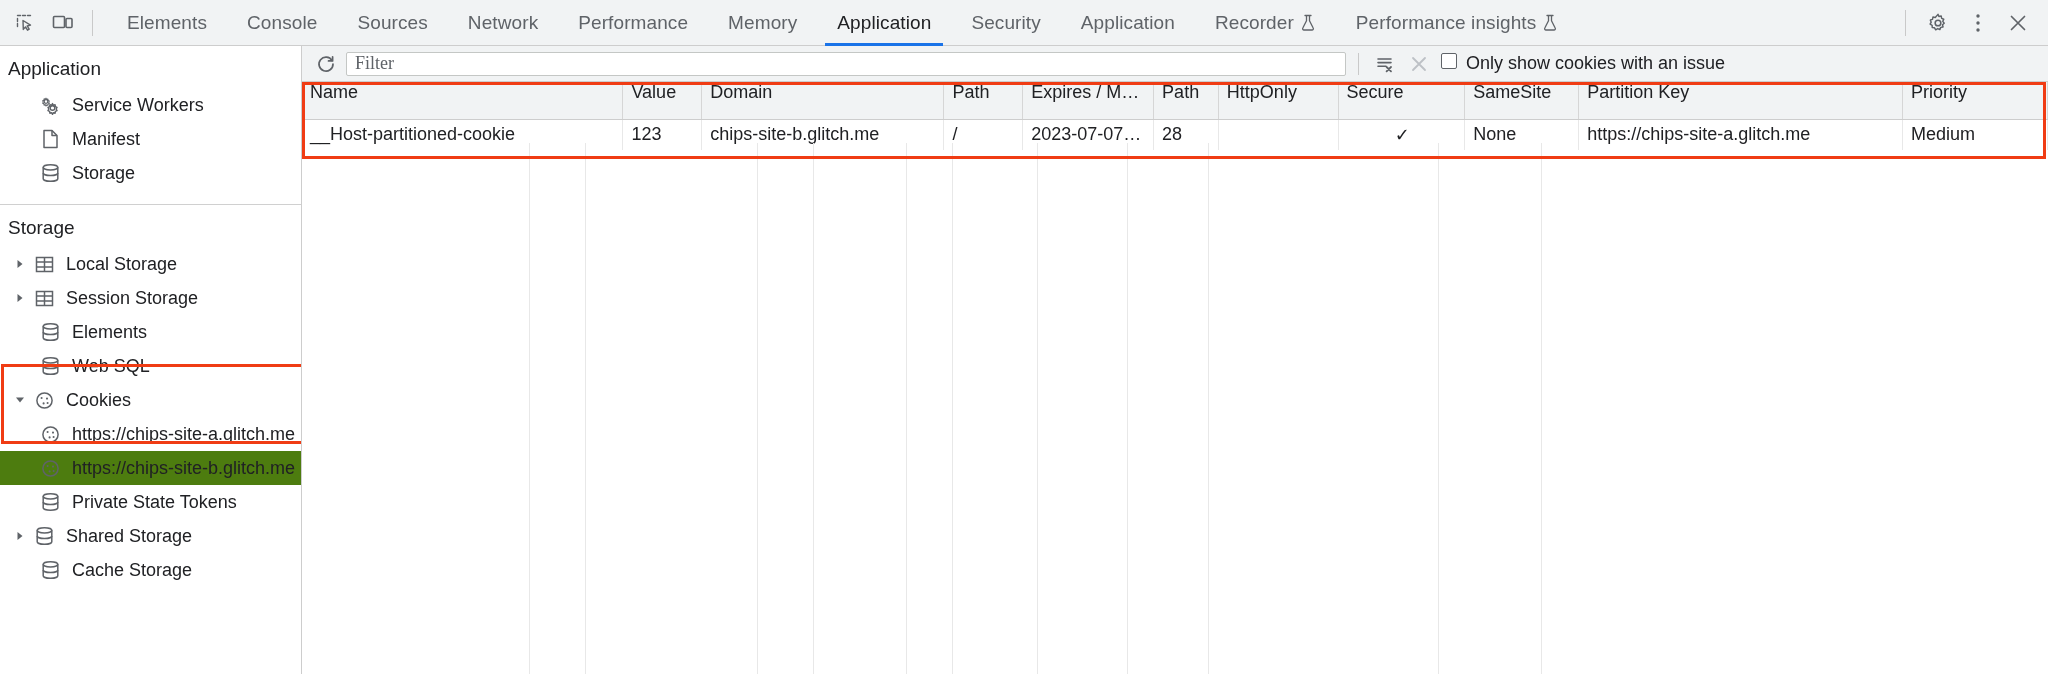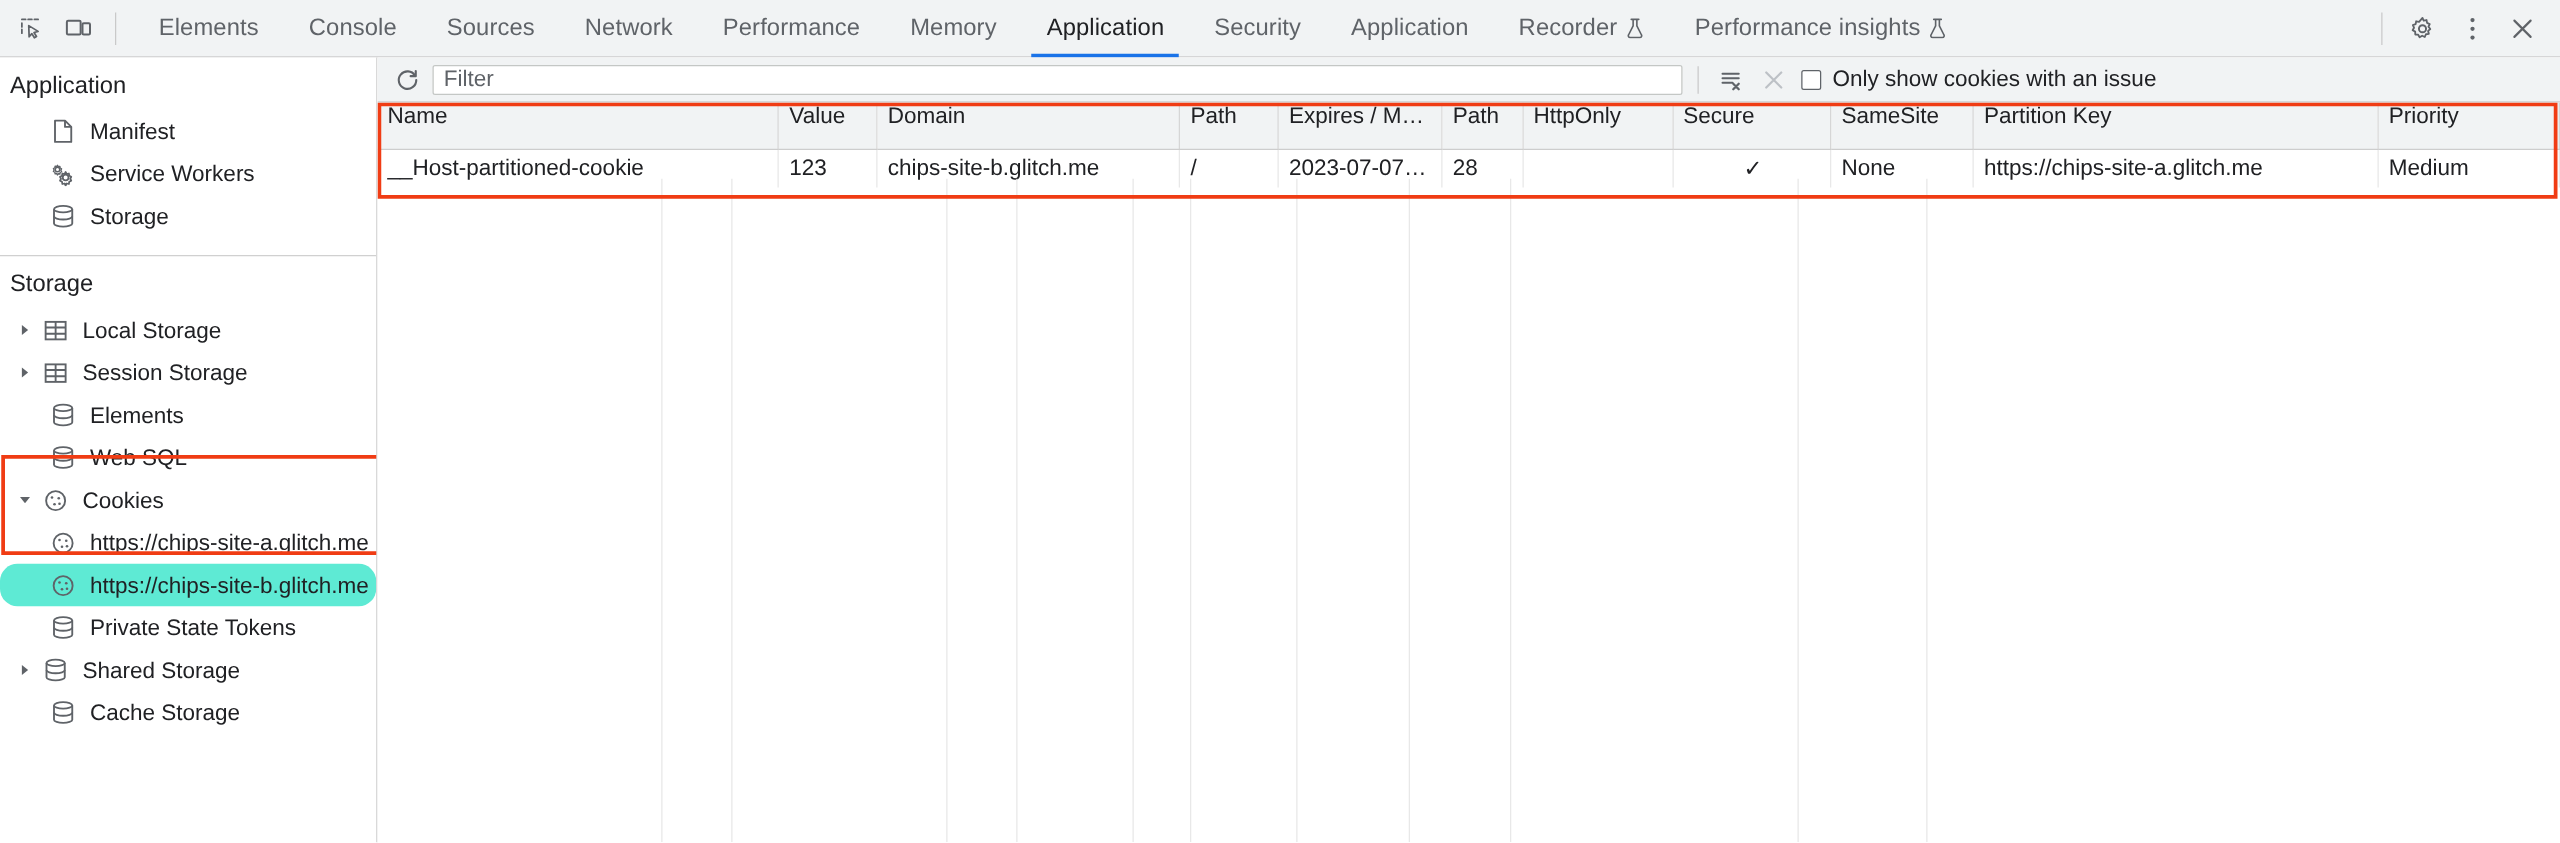--- a/index.html
+++ b/index.html
@@ -99,22 +99,21 @@
     display: flex;
     align-items: center;
     height: 34px;
     padding-left: 8px;
     font-size: 18px;
     color: #202124;
     cursor: pointer;
     white-space: nowrap;
   }
   .side-item.selected {
-    background: #5eead4;
-    border-radius: 14px;
+    background: #4d7c0f;
   }
   .side-item .twisty {
     width: 20px; min-width: 20px;
     display: flex; align-items: center; justify-content: center;
     color: #5f6368;
   }
   .side-item .s-icon {
     width: 28px; min-width: 28px;
     display: flex; align-items: center; justify-content: center;
     color: #5f6368;
@@ -158,29 +157,29 @@
   }
   .fb-btn.disabled { color: #bdc1c6; }
   .filter-input {
     flex: 1;
     height: 24px;
     max-width: 1000px;
     background: #ffffff;
     border: 1px solid #c4c7c5;
     border-radius: 2px;
     font-size: 18px;
-    font-family: Liberation Sans, sans-serif;
+    font-family: Liberation Serif, serif;
     color: #202124;
     padding: 0 8px;
     outline: none;
   }
   .filter-input::placeholder { color: #5f6368; }
   .fb-sep { width: 1px; height: 22px; background: #c9c9c9; margin: 0 6px; }
   .fb-check-wrap {
-    display: flex; align-items: center; gap: 9px;
+    display: flex; align-items: flex-start; gap: 9px;
     font-size: 18px; color: #202124; cursor: pointer;
     margin-left: 2px; white-space: nowrap;
   }
   .fb-checkbox {
     width: 16px; height: 16px;
     border: 1.5px solid #5f6368;
     border-radius: 2px;
     background: #fff;
   }
 
@@ -329,38 +328,38 @@
 
 <div class="body">
 
   <div class="sidebar">
 
     <div class="side-group">
       <div class="side-section-title">Application</div>
 
       <div class="side-item depth2">
         <span class="s-icon">
-          <svg width="17" height="20" viewBox="0 0 17 20" fill="none">
-            <path d="M2 1.5h8l5 5v12H2z" stroke="#5f6368" stroke-width="1.5" stroke-linejoin="round"></path>
-            <path d="M10 1.5v5h5" stroke="#5f6368" stroke-width="1.5" stroke-linejoin="round"></path>
-          </svg>
-        </span>
-        <span class="s-label">Manifest</span>
-      </div>
-
-      <div class="side-item depth2">
-        <span class="s-icon">
           <svg width="20" height="20" viewBox="0 0 20 20" fill="none">
             <circle cx="6" cy="6.5" r="1.8" stroke="#5f6368" stroke-width="1.2"></circle>
             <path d="M6 3.2l.6 1.2 1.3-.3.2 1.3 1.2.6-.6 1.2.6 1.2-1.2.6-.2 1.3-1.3-.3L6 11l-.6-1.2-1.3.3-.2-1.3L2.7 8.2l.6-1.2-.6-1.2 1.2-.6.2-1.3 1.3.3z" stroke="#5f6368" stroke-width="1.1" stroke-linejoin="round"></path>
             <circle cx="12.5" cy="13" r="2.3" stroke="#5f6368" stroke-width="1.4"></circle>
             <path d="M12.5 8.6l.8 1.6 1.8-.4.3 1.8 1.6.8-.8 1.6.8 1.6-1.6.8-.3 1.8-1.8-.4-.8 1.6-.8-1.6-1.8.4-.3-1.8-1.6-.8.8-1.6-.8-1.6 1.6-.8.3-1.8 1.8.4z" stroke="#5f6368" stroke-width="1.4" stroke-linejoin="round"></path>
           </svg>
         </span>
         <span class="s-label">Service Workers</span>
+      </div>
+
+      <div class="side-item depth2">
+        <span class="s-icon">
+          <svg width="17" height="20" viewBox="0 0 17 20" fill="none">
+            <path d="M2 1.5h8l5 5v12H2z" stroke="#5f6368" stroke-width="1.5" stroke-linejoin="round"></path>
+            <path d="M10 1.5v5h5" stroke="#5f6368" stroke-width="1.5" stroke-linejoin="round"></path>
+          </svg>
+        </span>
+        <span class="s-label">Manifest</span>
       </div>
 
       <div class="side-item depth2">
         <span class="s-icon">
           <svg width="19" height="20" viewBox="0 0 19 20" fill="none">
             <ellipse cx="9.5" cy="4.3" rx="7.3" ry="2.6" stroke="#5f6368" stroke-width="1.5"></ellipse>
             <path d="M2.2 4.3v11.4c0 1.4 3.3 2.6 7.3 2.6s7.3-1.2 7.3-2.6V4.3" stroke="#5f6368" stroke-width="1.5"></path>
             <path d="M2.2 10c0 1.4 3.3 2.6 7.3 2.6s7.3-1.2 7.3-2.6" stroke="#5f6368" stroke-width="1.5"></path>
           </svg>
         </span>

